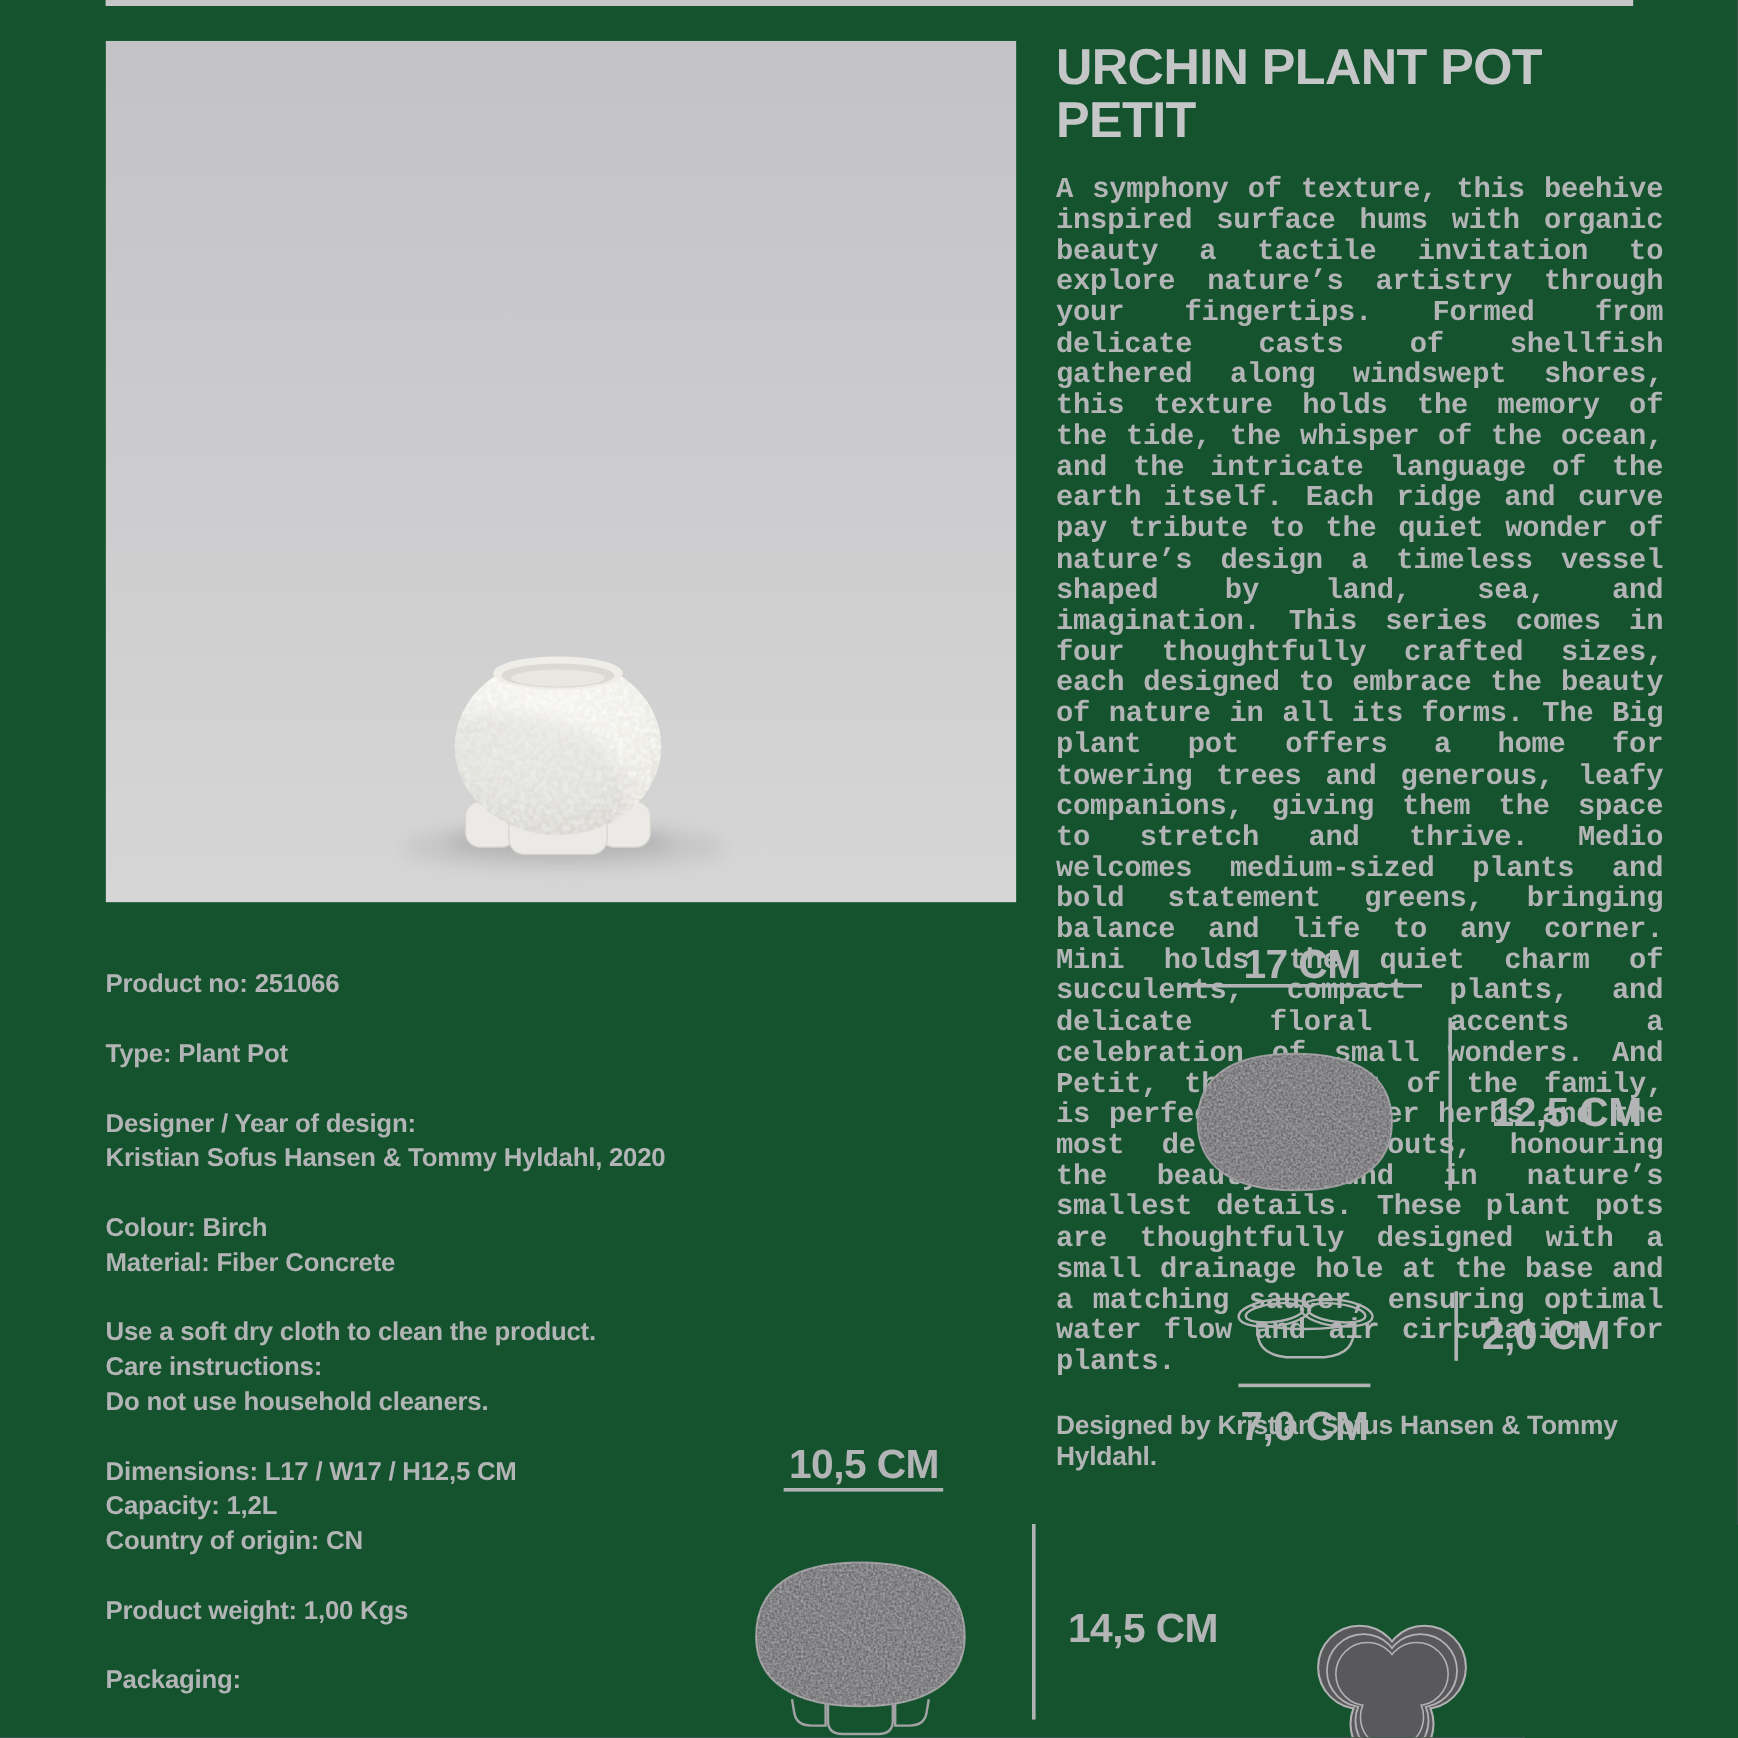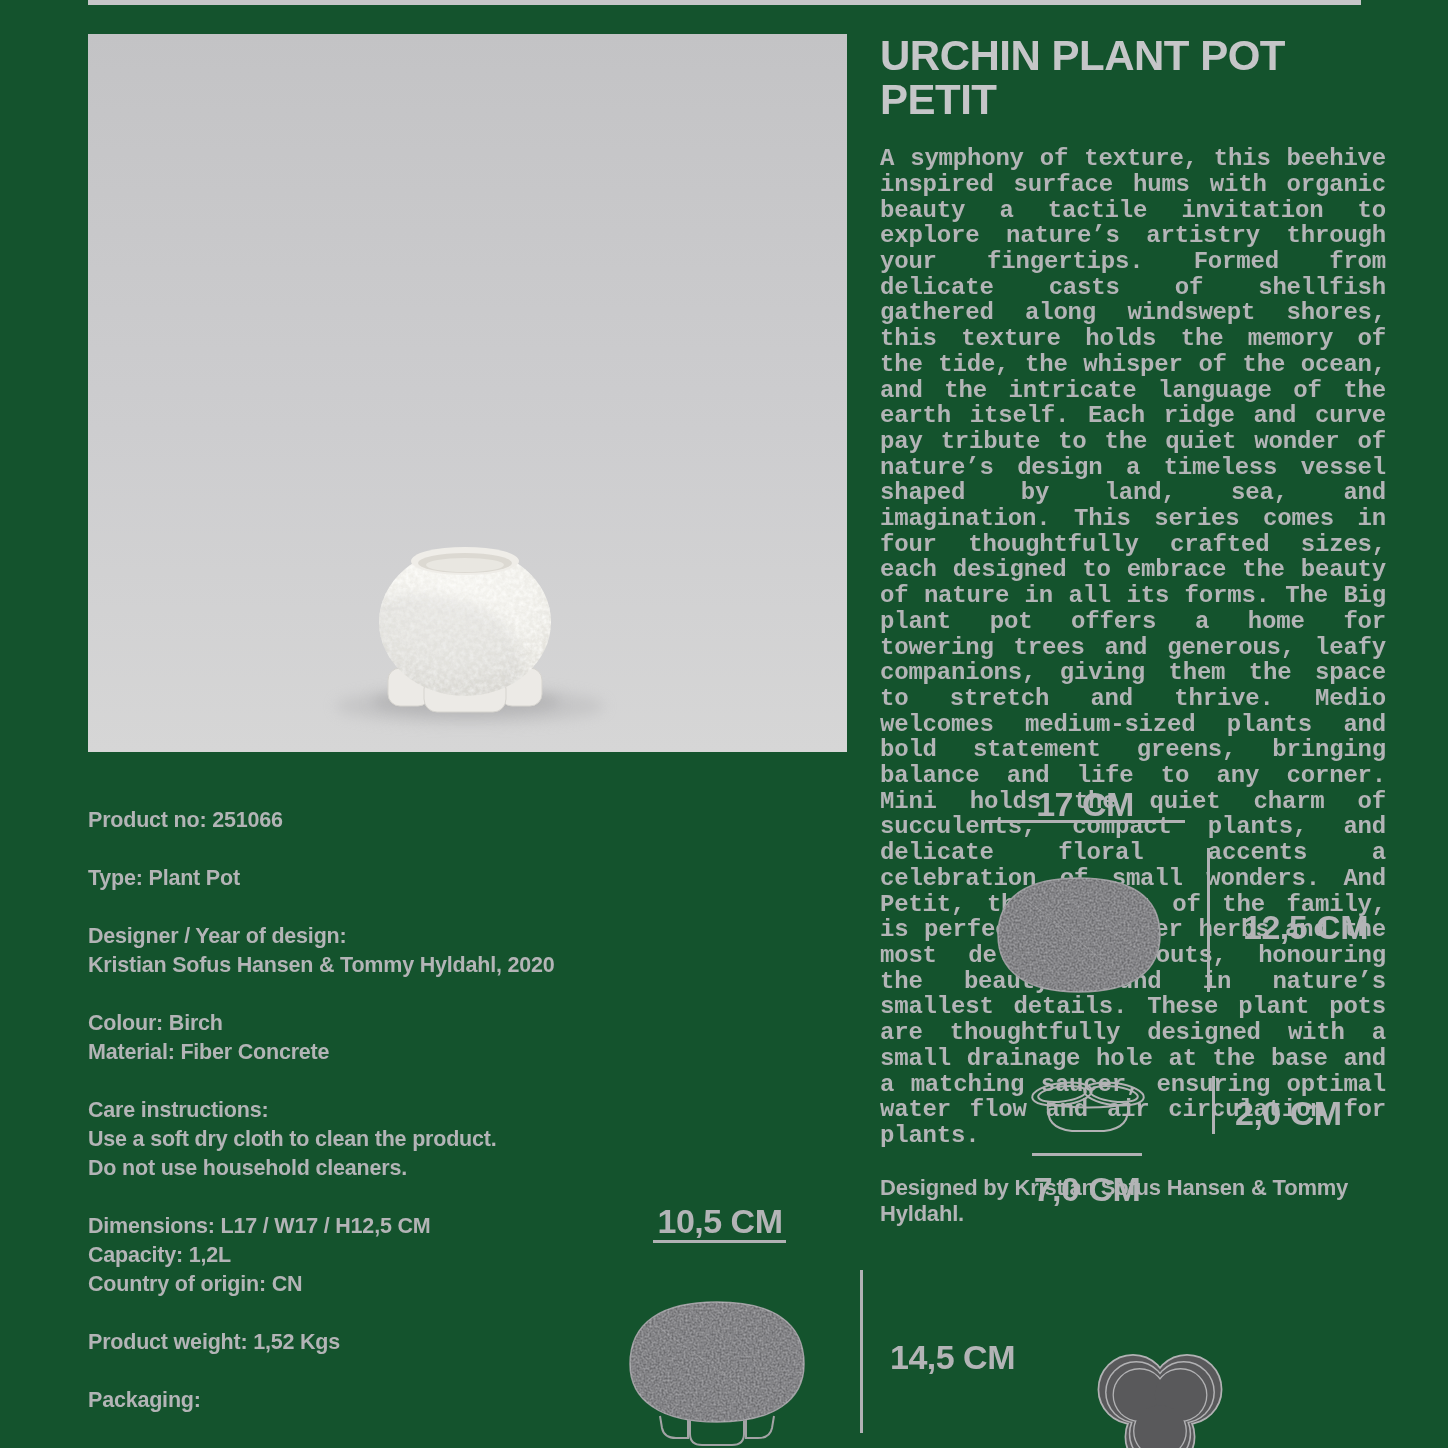--- a/index.html
+++ b/index.html
@@ -94,31 +94,31 @@
     </div>
     <div class="group">
       <p>Designer / Year of design:</p>
       <p>Kristian Sofus Hansen &amp; Tommy Hyldahl, 2020</p>
     </div>
     <div class="group">
       <p>Colour: Birch</p>
       <p>Material: Fiber Concrete</p>
     </div>
     <div class="group">
+      <p>Use a soft dry cloth to clean the product.</p>
       <p>Care instructions:</p>
-      <p>Use a soft dry cloth to clean the product.</p>
       <p>Do not use household cleaners.</p>
     </div>
     <div class="group">
       <p>Dimensions: L17 / W17 / H12,5 CM</p>
       <p>Capacity: 1,2L</p>
       <p>Country of origin: CN</p>
     </div>
     <div class="group">
-      <p>Product weight: 1,52 Kgs</p>
+      <p>Product weight: 1,00 Kgs</p>
     </div>
     <div class="group">
       <p>Packaging:</p>
     </div>
   </div>
 
   <div class="dim-label centered" style="left:985px;top:785px;width:200px;">17 CM</div>
   <div class="hline" style="left:985px;top:820px;width:200px;"></div>
   <div class="drawing" style="left:990px;top:872px;">
     <svg width="178" height="126" viewBox="0 0 178 126">

